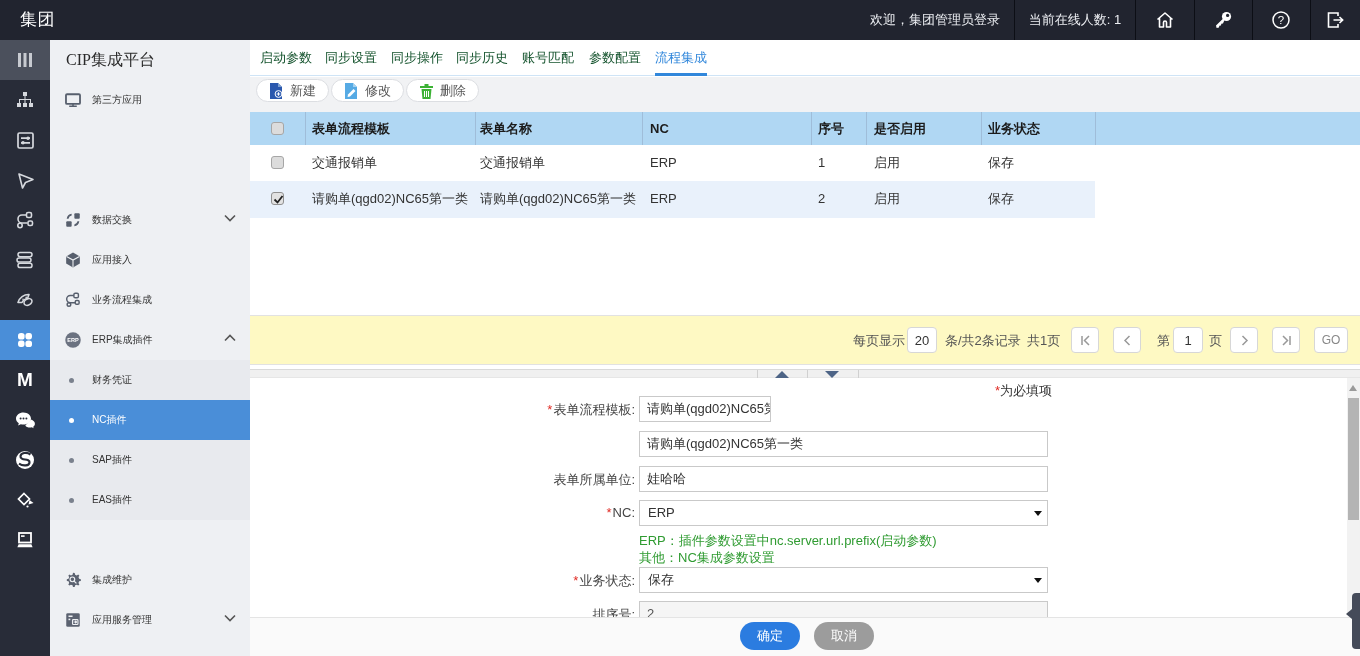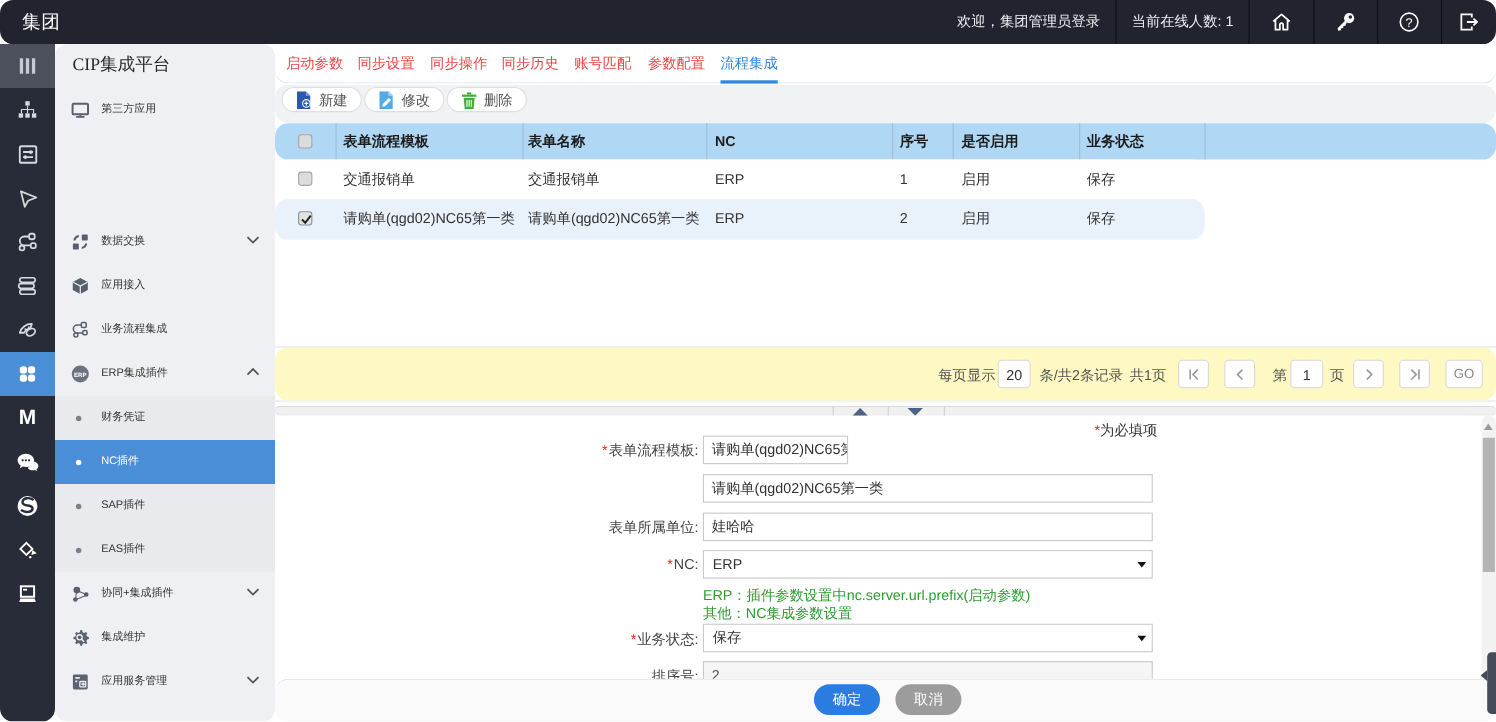--- a/index.html
+++ b/index.html
@@ -1,18 +1,18 @@
 <!DOCTYPE html>
 <html><head>
 <meta charset="utf-8">
 <style>
 * { margin:0; padding:0; box-sizing:border-box; }
 html,body { width:1360px; height:656px; overflow:hidden; }
 body { font-family:"Liberation Sans",sans-serif; font-size:13px; color:#333; background:#fff; position:relative; }
-.abs { position:absolute;border-radius:12px; }
+.abs { position:absolute; }
 
 
 #topbar { left:0; top:0; width:1360px; height:40px; background:#21242f; }
 #topbar .brand { position:absolute; left:20px; top:8px; color:#fff; font-size:17px; font-weight:normal; letter-spacing:0.5px; }
 #topbar .rtxt { position:absolute; top:0; height:40px; line-height:40px; color:#eceef2; font-size:13px; text-align:center; }
 #topbar .sep { position:absolute; top:0; width:1px; height:40px; background:#0c0e15; }
 #topbar .icon { position:absolute; top:0; height:40px; display:flex; align-items:center; justify-content:center; }
 
 
 #rail { left:0; top:40px; width:50px; height:616px; background:#282c38; }
@@ -28,21 +28,21 @@
 .mi .tx { position:absolute; left:42px; top:0; height:40px; line-height:40px; font-size:10px; color:#333;text-align:center; }
 .mi .ch { position:absolute; right:14px; top:14px; }
 .mi.sub { background:#e8eaee; }
 .mi.sub .dot { position:absolute; left:19px; top:18px; width:5px; height:5px; border-radius:50%; background:#7a818d; }
 .mi.sel { background:#4a8ed8; }
 .mi.sel .tx { color:#fff; }
 .mi.sel .dot { background:#fff; }
 
 
 #tabs { left:250px; top:40px; width:1110px; height:36px; background:#fff; border-bottom:1px solid #cfe4f6; }
-#tabs .tab { position:absolute; top:0; height:35px; line-height:35px; font-size:13px; color:#ef4444; }
+#tabs .tab { position:absolute; top:0; height:35px; line-height:35px; font-size:13px; color:#14532d; }
 #tabs .tab.act { color:#3187db; border-bottom:3px solid #3187db; height:36px; }
 
 #toolbar { left:250px; top:77px; width:1110px; height:35px; background:#f1f2f4; }
 .tbtn { position:absolute; top:2px; height:23px; border:1px solid #dcdee2; border-radius:12px; background:#fff; display:flex; align-items:center; padding:0 12px; color:#555; font-size:13px; }
 .tbtn svg { margin-right:6px; }
 
 
 #thead { left:250px; top:112px; width:1110px; height:33px; background:#b0d7f3; }
 #thead .hc { position:absolute; top:0; height:33px; line-height:33px; font-weight:bold; color:#1c1c1c; font-size:13px; }
 #thead .vline { position:absolute; top:0; width:1px; height:33px; background:#9fbdd9; }
@@ -280,32 +280,20 @@
     </div>
   <div class="mi sub" style="top:400px;">
       <div class="dot"></div>
       <div class="tx">SAP插件</div>
     </div>
   <div class="mi sub" style="top:440px;">
       <div class="dot"></div>
       <div class="tx">EAS插件</div>
     </div>
 
-  <div class="mi" style="top:480px;">
-    <svg class="ic" viewBox="0 0 20 20" fill="#575f6d">
-        <circle cx="6.5" cy="6" r="3.4"></circle>
-        <circle cx="5" cy="15.5" r="2.3"></circle>
-        <circle cx="16" cy="10.5" r="2.3"></circle>
-        <path d="M6 6.5 l-1.5 9 1 .2 1.5-9Z M7 6 l9 4 -.5 1 -9-4Z M5.5 15 l10-4 .4 1 -10 4Z"></path>
-      </svg>
-    <div class="tx">协同+集成插件</div>
-    <svg class="ch" width="12" height="8" viewBox="0 0 12 8" fill="none" stroke="#555" stroke-width="1.6">
-        <path d="M1 1.5 L6 6.5 L11 1.5"></path>
-      </svg>
-  </div>
 
   <div class="mi" style="top:520px;">
     <svg class="ic" viewBox="0 0 20 20" fill="#5b6270">
         <path d="M10 1.8 l2 .4 .5 2 1.9.8 1.7-1.1 1.4 1.4 -1.1 1.7 .8 1.9 2 .5 v2 l-2 .5 -.8 1.9 1.1 1.7 -1.4 1.4 -1.7-1.1 -1.9.8 -.5 2 h-2 l-.5-2 -1.9-.8 -1.7 1.1 -1.4-1.4 1.1-1.7 -.8-1.9 -2-.5 v-2 l2-.5 .8-1.9 -1.1-1.7 1.4-1.4 1.7 1.1 1.9-.8 .5-2 Z" transform="translate(0,-0.8) scale(0.95) translate(0.5,1)"></path>
         <circle cx="9.3" cy="9.3" r="2.6" fill="none" stroke="#eef0f3" stroke-width="1.3"></circle>
         <path d="M11.2 11.2 l2.6 2.6" stroke="#eef0f3" stroke-width="1.4"></path>
       </svg>
     <div class="tx">集成维护</div>
   </div>
 

